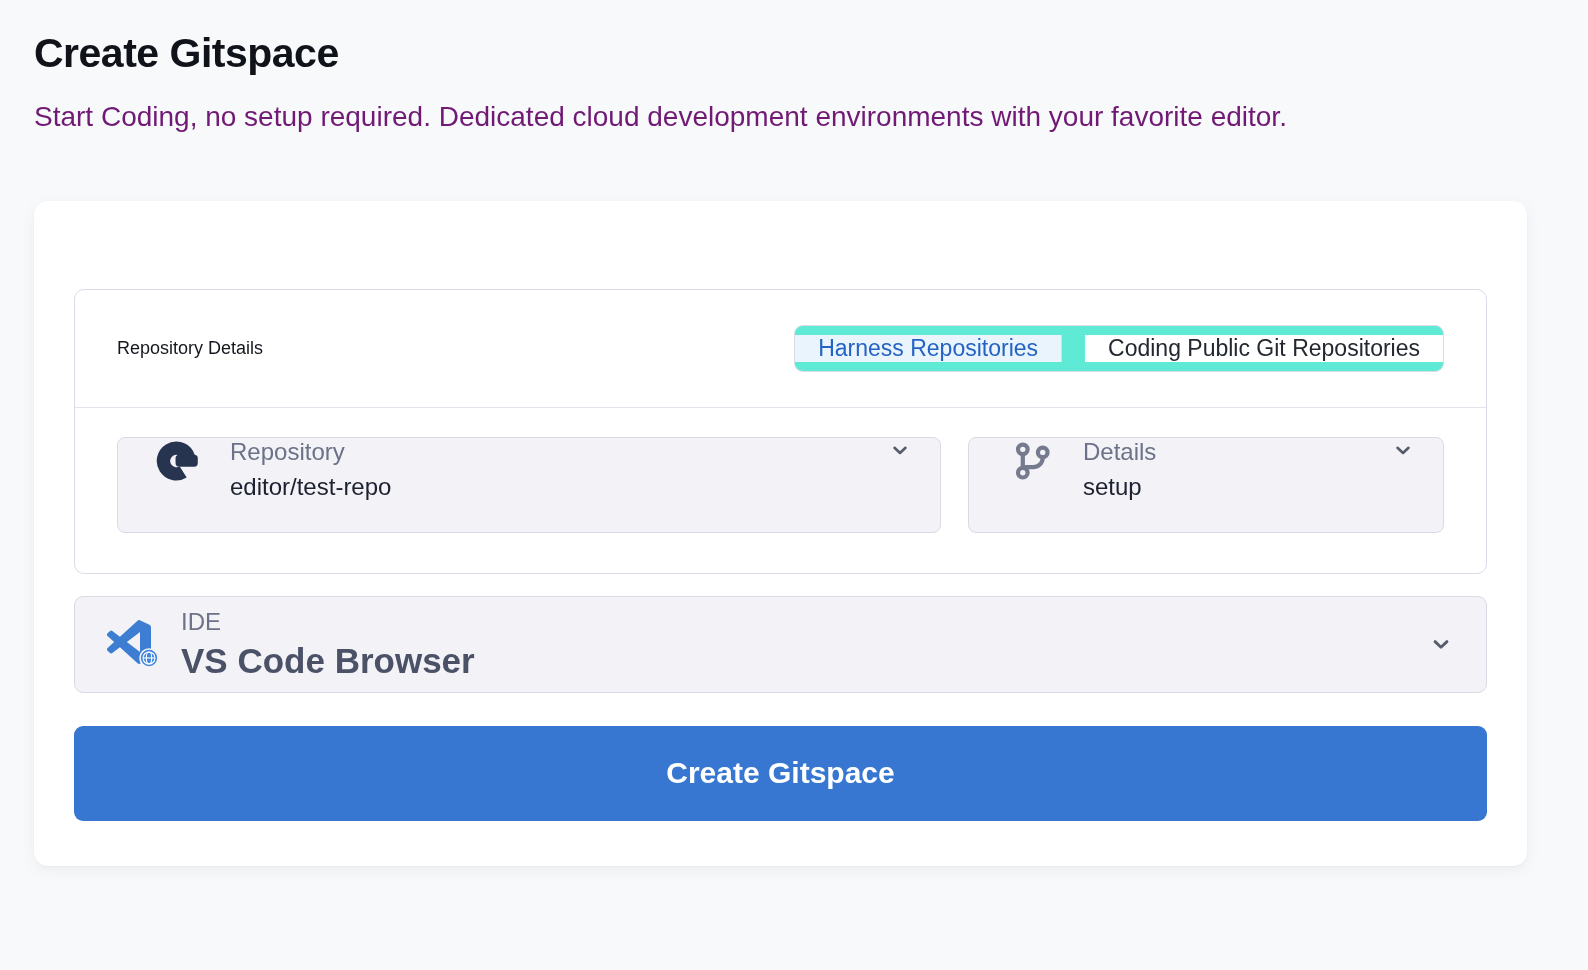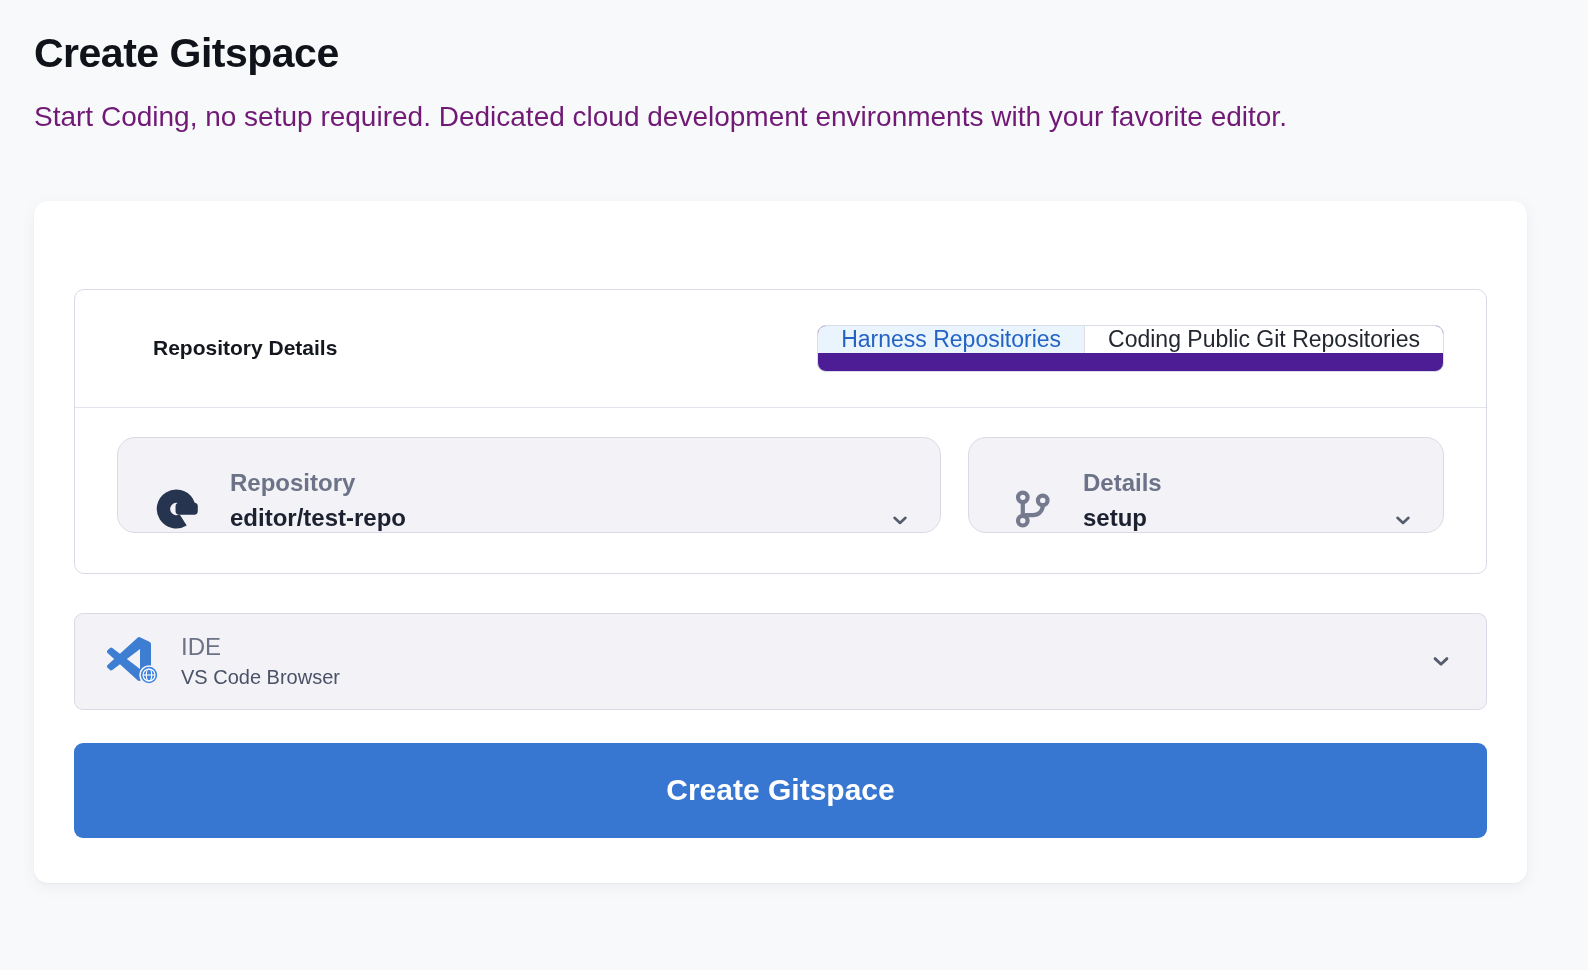--- a/index.html
+++ b/index.html
@@ -38,33 +38,33 @@
   }
   .repo-details-header {
     display: flex;
     align-items: center;
     justify-content: space-between;
     padding: 0 42px;
     height: 118px;
     border-bottom: 1px solid #e2e4ec;
   }
   .repo-details-heading {
-    font-size: 21px;
-    font-weight: 700;
+    font-size: 18px;
+    font-weight: 400;
     color: #14171e;
-    margin-left: 36px;
   }
   .tab-group {
     display: flex;
     border: 1px solid #dadce8;
     border-radius: 9px;
     overflow: hidden;
-    background: #4c1d95;
+    background: #5eead4;
     height: 47px;
-    align-items: flex-start;
+    align-items: center;
+    gap: 23px;
   }
   .tab {
     display: flex;
     align-items: center;
     padding: 0 23px;
     font-size: 23px;
     cursor: pointer;
     white-space: nowrap;
   }
   .tab.active {
@@ -76,56 +76,55 @@
     background: #ffffff;
     color: #23272f;
   }
   .fields-row {
     display: flex;
     gap: 27px;
     padding: 29px 42px 40px 42px;
   }
   .field {
     display: flex;
-    align-items: flex-end;
+    align-items: flex-start;
     background: #f2f2f7;
     border: 1px solid #dadae6;
-    border-radius: 18px;
+    border-radius: 8px;
     height: 96px;
     cursor: pointer;
-    font-weight: bold;
   }
   .field-repo { width: 824px; padding: 0 28px 0 38px; }
   .field-branch { flex: 1; padding: 0 28px 0 40px; }
   .field-icon {
     flex: 0 0 auto;
     display: flex;
     align-items: center;
     justify-content: center;
     margin-right: 28px;
   }
   .field-texts { display: flex; flex-direction: column; gap: 7px; }
   .field-label { font-size: 24px; color: #6c7287; }
   .field-value { font-size: 24px; color: #1c2130; }
   .chevron { margin-left: auto; display: flex; align-items: center; }
   .ide-field {
-    margin-top: 39px;
+    margin-top: 22px;
     display: flex;
     align-items: center;
     background: #f2f2f7;
     border: 1px solid #dadae6;
     border-radius: 9px;
     height: 97px;
     padding: 0 32px;
     cursor: pointer;
   }
   .ide-icon-wrap { position: relative; width: 48px; height: 48px; margin-right: 26px; flex: 0 0 auto; }
   .ide-texts { display: flex; flex-direction: column; gap: 5px; }
   .ide-label { font-size: 24px; color: #6c7287; }
-  .ide-value { font-size: 20px; font-weight: 400; color: #4b5268; }
+  .ide-value { font-size: 35px; font-weight: 700; color: #4b5268; }
   .create-btn {
     margin-top: 33px;
     width: 100%;
     height: 95px;
     background: #3777d1;
     border: none;
     border-radius: 9px;
     color: #ffffff;
     font-family: "Liberation Sans", "DejaVu Sans", sans-serif;
     font-size: 30px;

